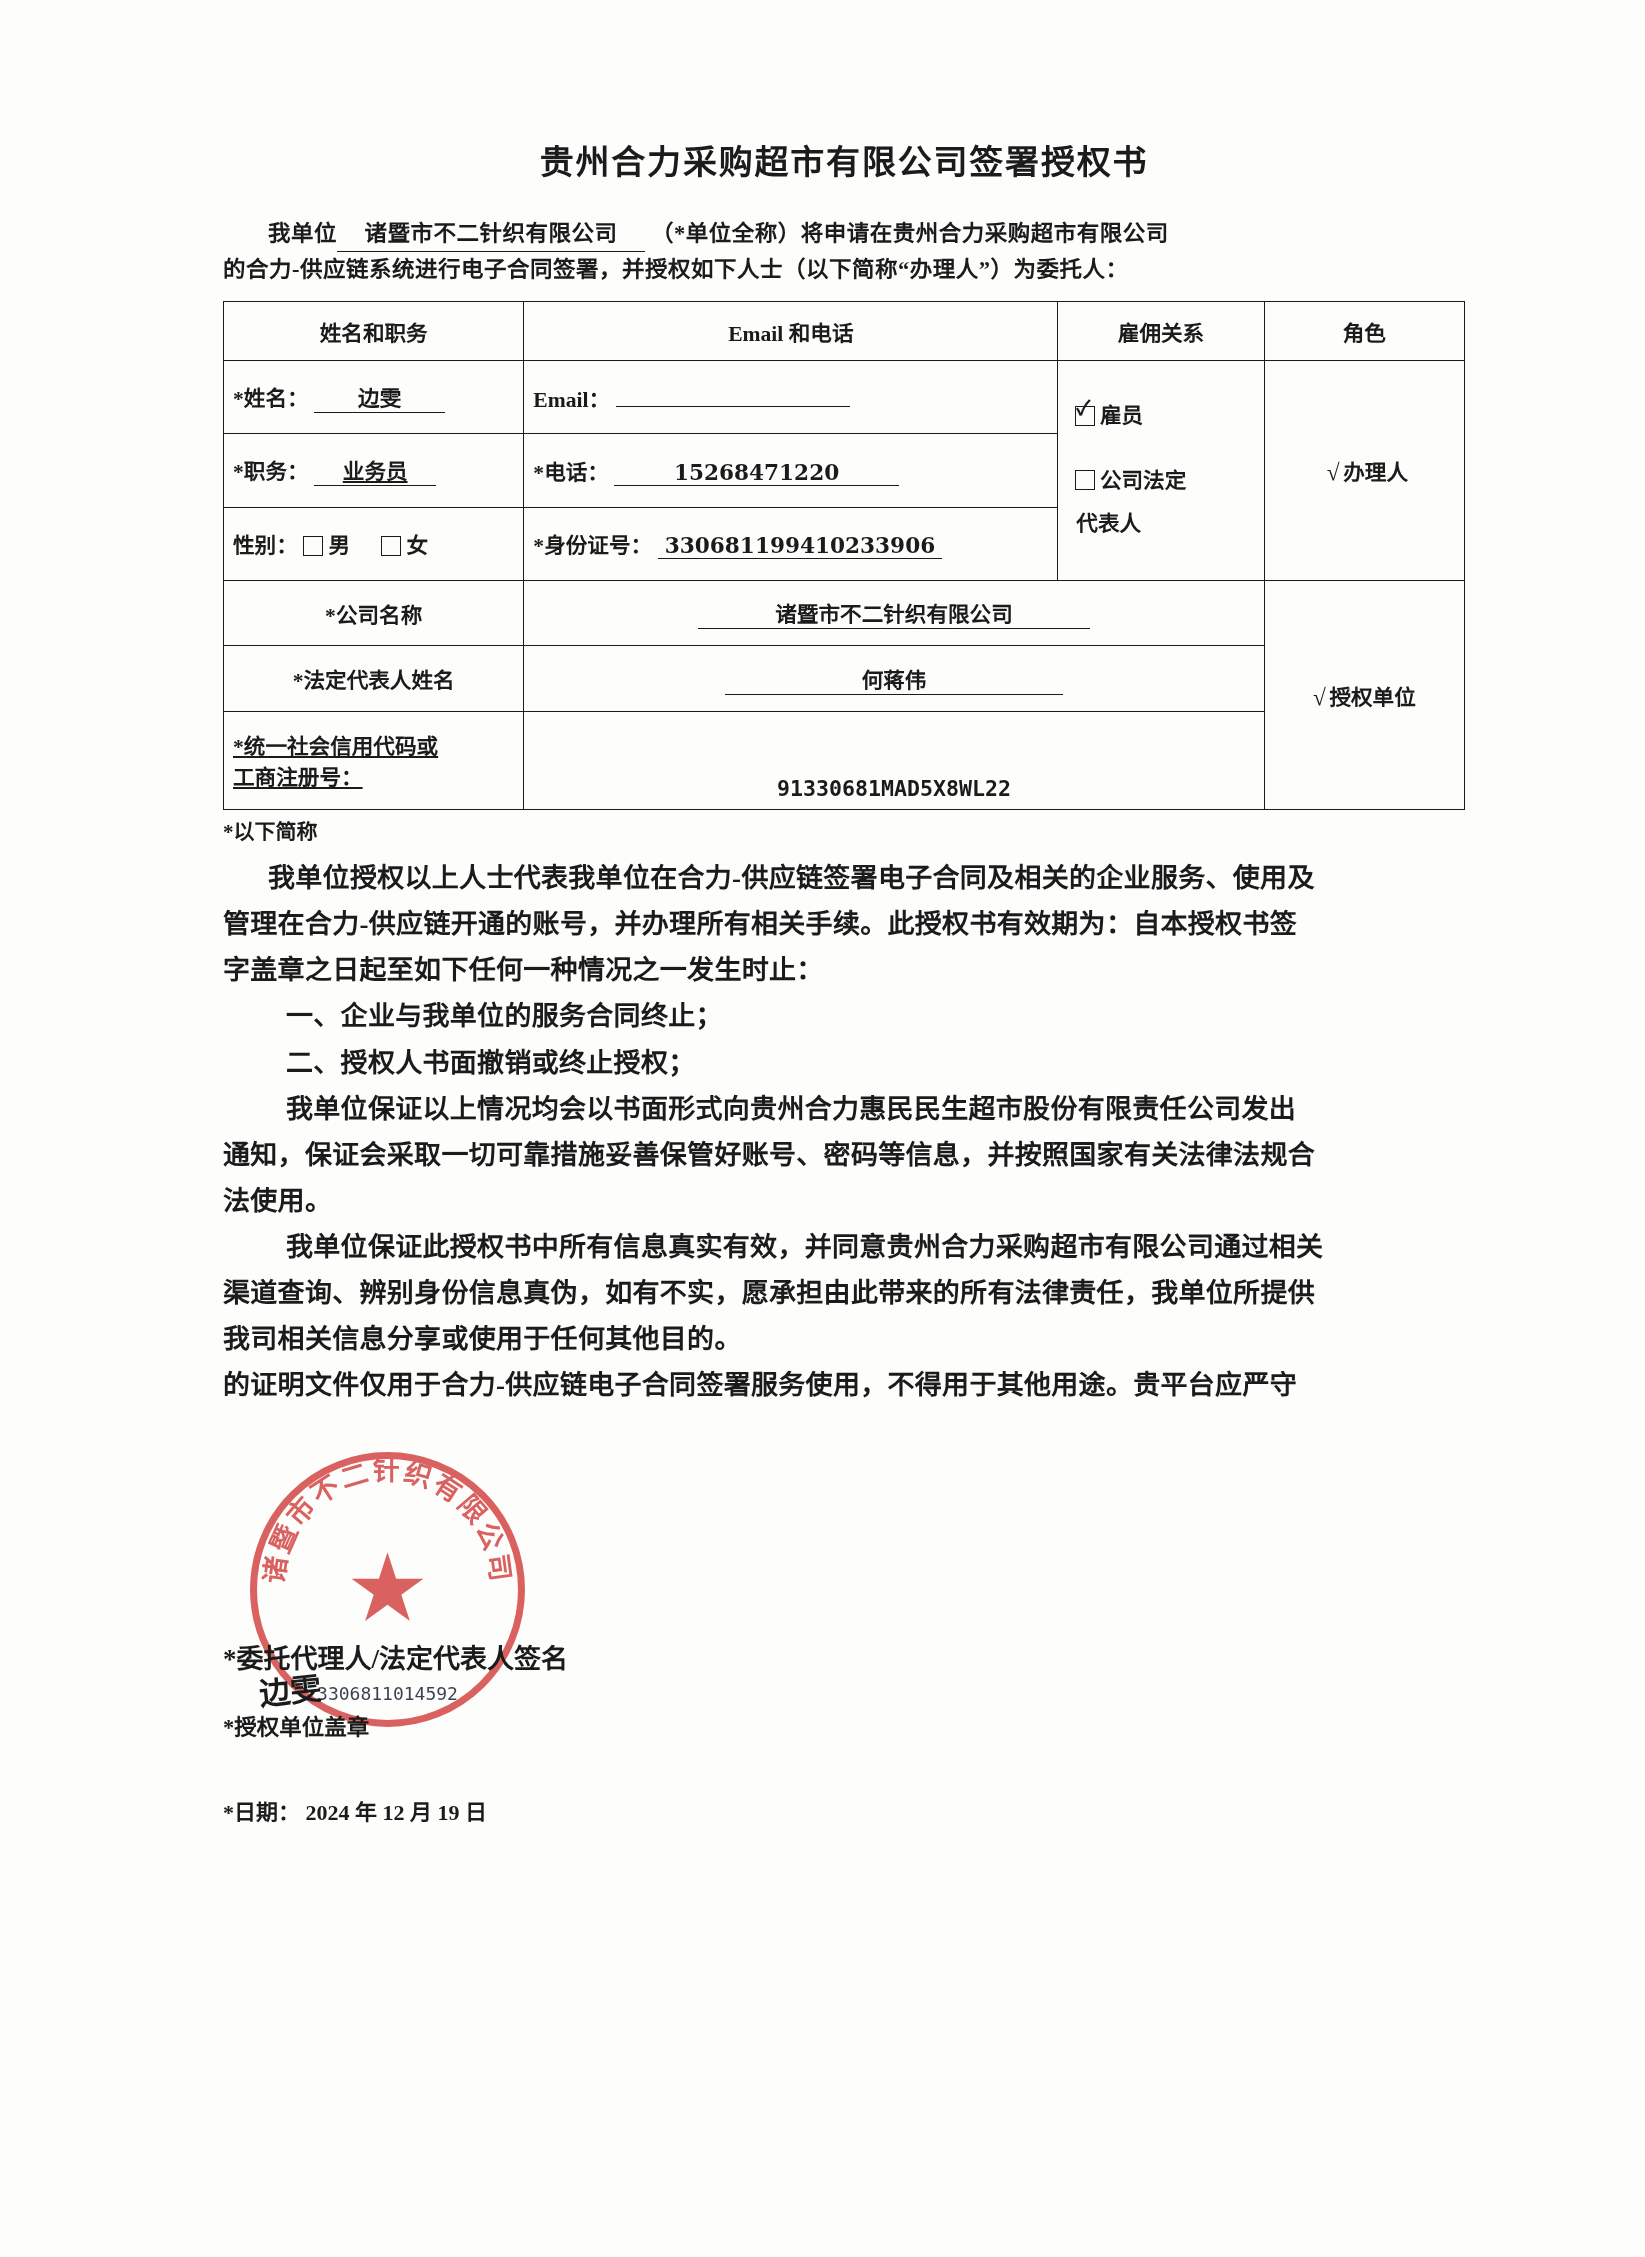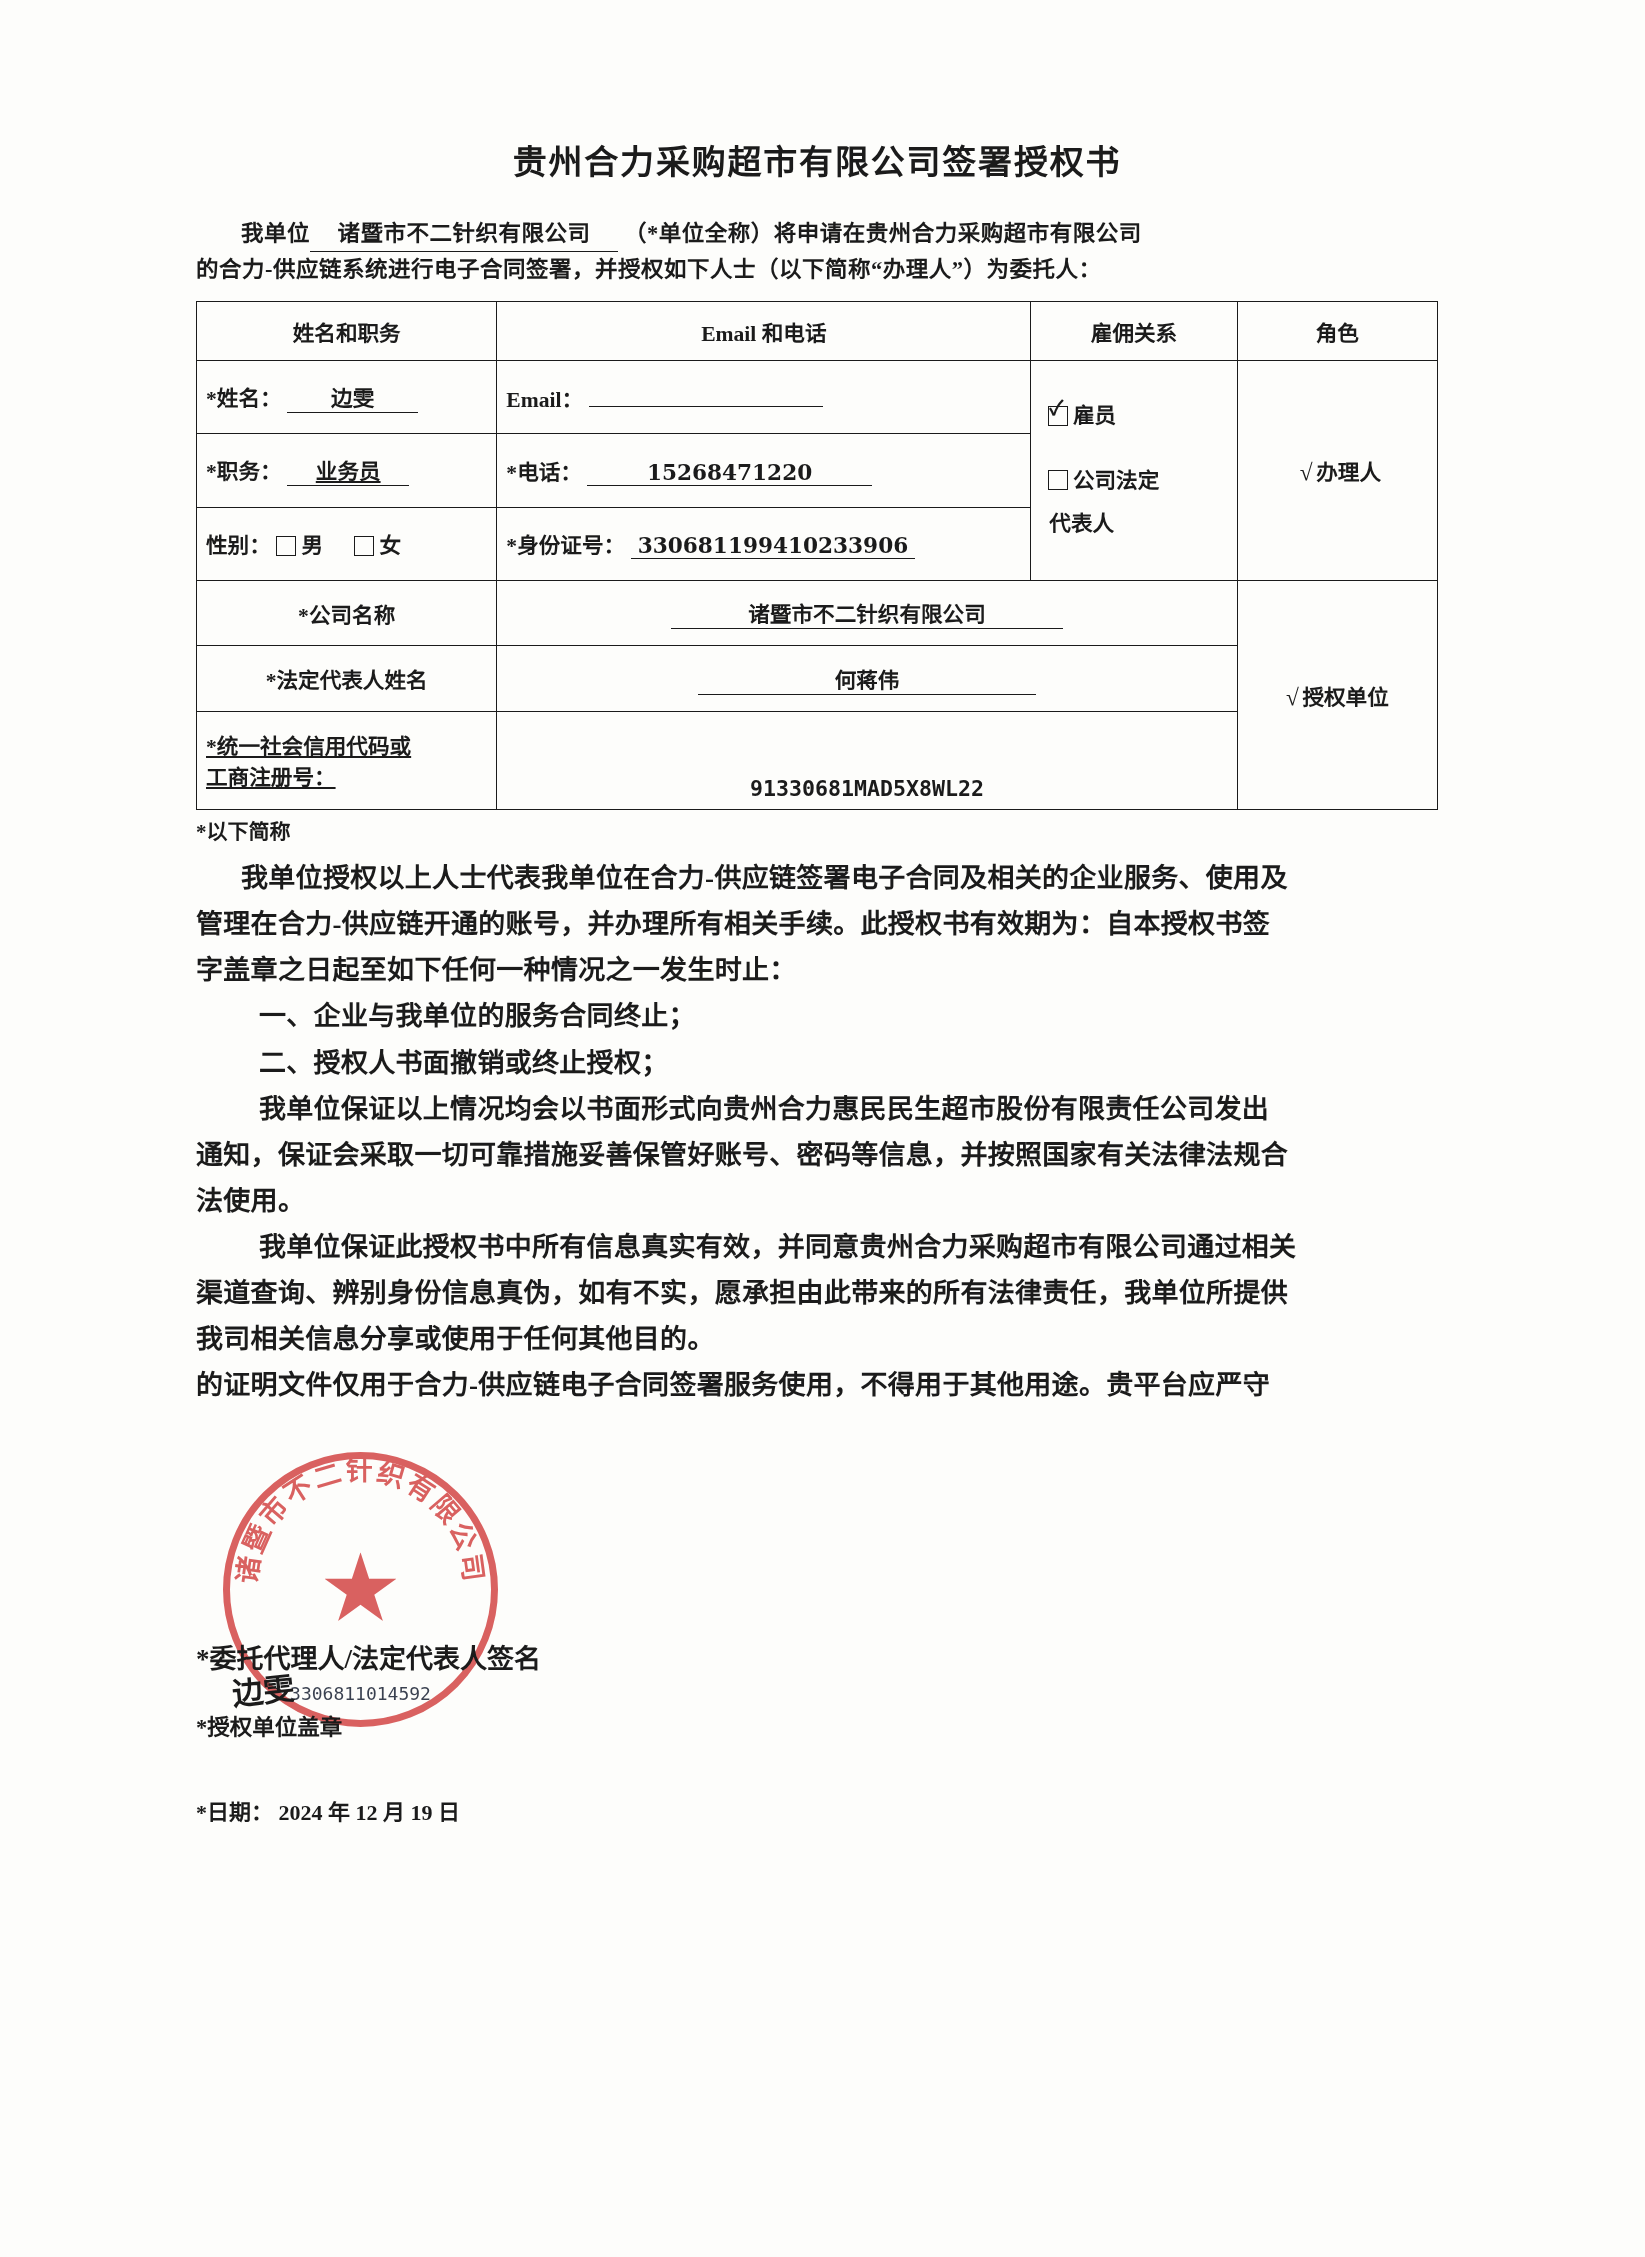--- a/index.html
+++ b/index.html
@@ -17,21 +17,21 @@
   }
   .page {
     position: absolute;
     left: 0; top: 0;
     width: 1645px;
     height: 2257px;
     background: #fdfdfb;
   }
   .sheet {
     position: absolute;
-    left: 196px;
+    left: 223px;
     top: 135px;
     width: 1242px;
   }
 
   .doc-title {
     text-align: center;
     font-size: 34px;
     font-weight: bold;
     letter-spacing: 1.8px;
     margin-bottom: 31px;

